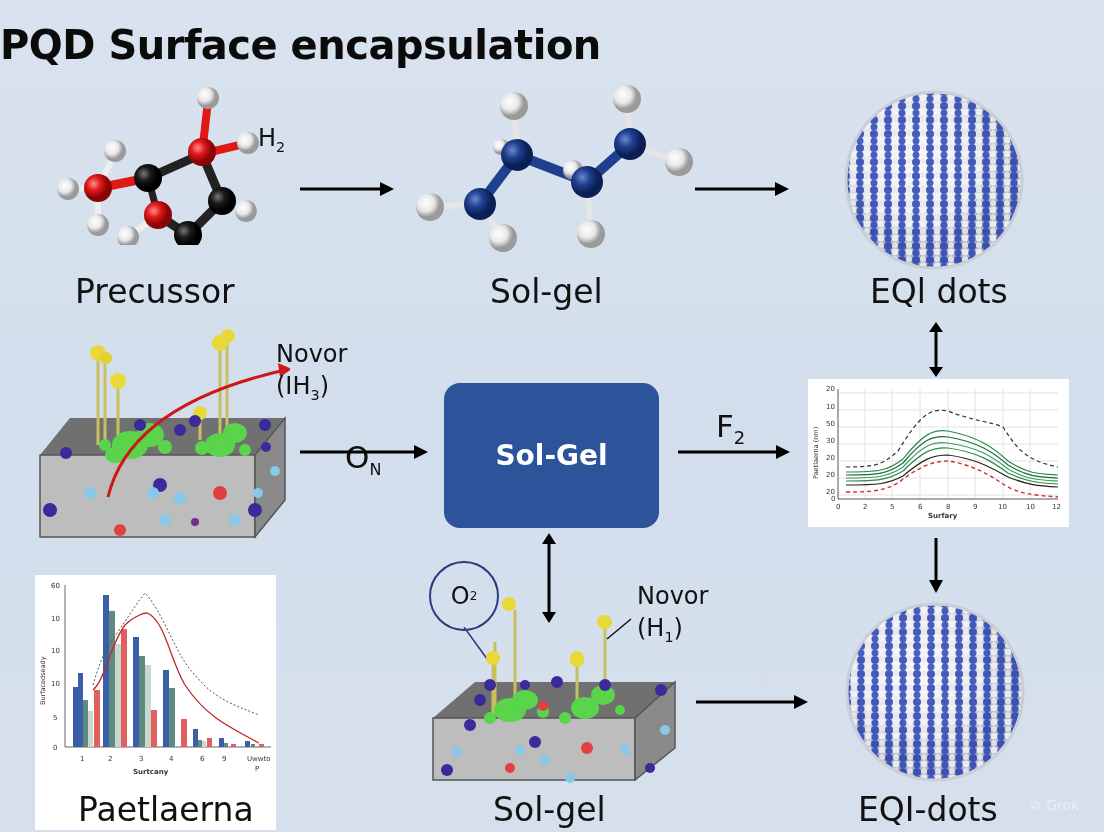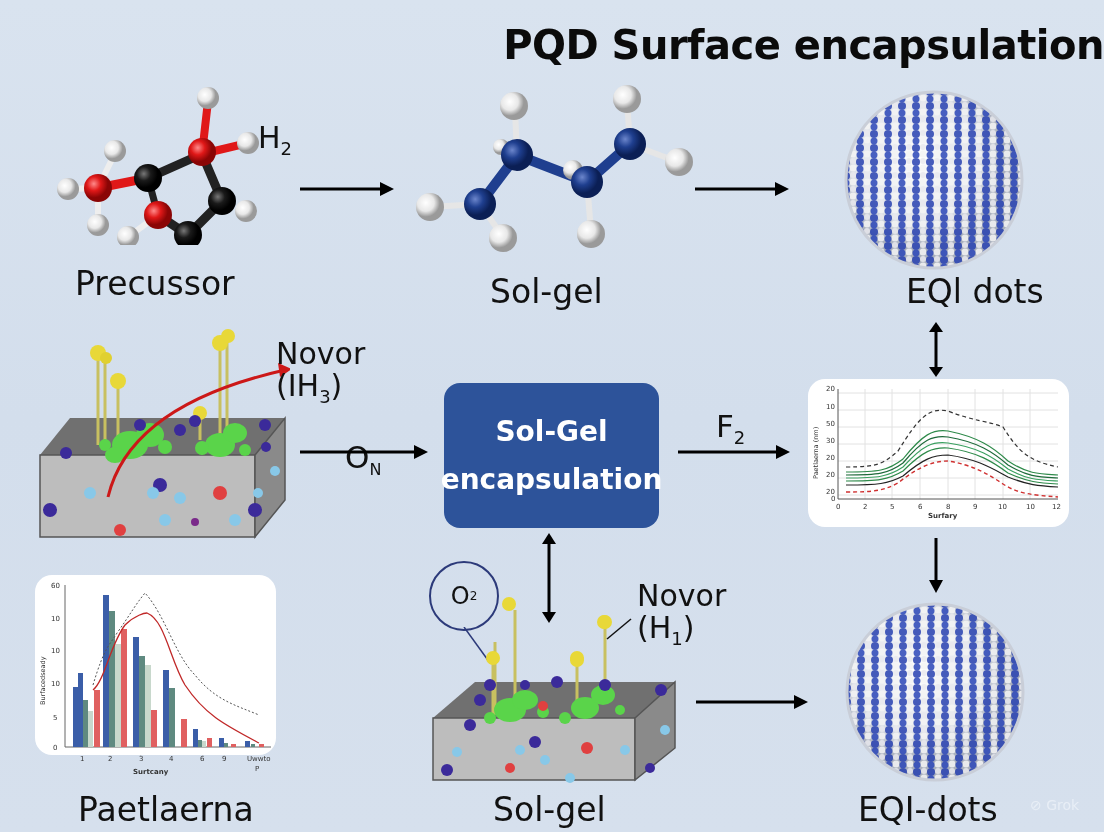--- a/index.html
+++ b/index.html
@@ -3,34 +3,34 @@
 <meta charset="utf-8">
 <style>
   html, body { margin:0; padding:0; }
   body {
     width:1104px; height:832px; overflow:hidden; position:relative;
     background: linear-gradient(180deg, #d9e3ef 0%, #d3deec 50%, #d6e0ed 100%);
     font-family: "DejaVu Sans", sans-serif; color:#111;
   }
   .abs { position:absolute; }
   .title {
-    left:0; width:1104px; top:22px; text-align:right;
+    left:0; width:1104px; top:22px; text-align:left;
     font-family:"DejaVu Sans", sans-serif; font-weight:bold; font-size:40px;
     letter-spacing:-0.5px; color:#0b0b0b;
   }
   .label { font-size:33px; color:#111; white-space:nowrap; }
-  .small-label { font-size:30px; color:#111; white-space:nowrap; line-height:32px; }
+  .small-label { font-size:24px; color:#111; white-space:nowrap; line-height:32px; }
   .small-label sub, .label sub { font-size:0.6em; }
   .center-box {
     left:444px; top:383px; width:215px; height:145px; border-radius:16px;
     background:#2d539a; color:#fff; display:flex; flex-direction:column;
     align-items:center; justify-content:center; font-weight:bold; font-size:28px;
     line-height:48px; text-align:center;
   }
-  .panel { background:#fff;border-radius:17px; }
+  .panel { background:#fff; }
   svg { display:block; }
   .watermark { color:#e8eef6; font-size:14px; }
 </style>
 </head>
 <body>
 
 <div class="abs title">PQD Surface encapsulation</div>
 
 <div class="abs" style="left:50px;top:85px;width:230px;height:160px;">
   <svg width="230" height="160" viewBox="0 0 230 160">
@@ -80,21 +80,21 @@
     <circle cx="150" cy="168" r="0" fill="url(#gWht)"></circle>
     <circle cx="48" cy="103" r="14" fill="url(#gRed)"></circle>
     <circle cx="98" cy="93" r="14" fill="url(#gBlk)"></circle>
     <circle cx="152" cy="67" r="14" fill="url(#gRed)"></circle>
     <circle cx="108" cy="130" r="14" fill="url(#gRed)"></circle>
     <circle cx="172" cy="116" r="14" fill="url(#gBlk)"></circle>
     <circle cx="138" cy="150" r="14" fill="url(#gBlk)"></circle>
   </svg>
 </div>
 <div class="abs small-label" style="left:258px;top:122px;"><span>H</span><sub>2</sub></div>
-<div class="abs label" style="left:75px;top:264px;">Precussor</div>
+<div class="abs label" style="left:75px;top:272px;">Precussor</div>
 
 <div class="abs" style="left:300px;top:180px;">
   <svg width="95" height="18">
       <line x1="0" y1="9" x2="82" y2="9" stroke="#000" stroke-width="3"></line>
       <polygon points="80,2 94,9 80,16" fill="#000"></polygon>
     </svg>
 </div>
 
 <div class="abs" style="left:405px;top:82px;width:300px;height:170px;">
   <svg width="300" height="170" viewBox="0 0 300 170">
@@ -147,21 +147,21 @@
         <circle cx="11" cy="10" r="3.5" fill="#f4f4f4"></circle>
         <circle cx="11" cy="3" r="3" fill="#e9e9ee"></circle>
         <circle cx="4" cy="11" r="3.5" fill="#2b46b8"></circle>
       </pattern>
     </defs>
     <circle cx="92" cy="92" r="88" fill="url(#gSph)"></circle>
     <circle cx="92" cy="92" r="88" fill="url(#pDots)" opacity="0.85"></circle>
     <circle cx="92" cy="92" r="88" fill="none" stroke="#c9ced8" stroke-width="3"></circle>
   </svg>
 </div>
-<div class="abs label" style="left:870px;top:272px;margin-left:36px;">EQl dots</div>
+<div class="abs label" style="left:870px;top:272px;">EQl dots</div>
 
 <div class="abs" style="left:926px;top:322px;">
   <svg width="20" height="55">
       <line x1="10" y1="8" x2="10" y2="47" stroke="#000" stroke-width="3"></line>
       <polygon points="3,10 10,0 17,10" fill="#000"></polygon>
       <polygon points="3,45 10,55 17,45" fill="#000"></polygon>
     </svg>
 </div>
 
 <div class="abs" style="left:30px;top:325px;">
@@ -231,21 +231,20 @@
 <div class="abs label" style="left:345px;top:412px;font-size:31px;margin-top:27px;"><span>O</span><sub style="font-size:16px;">N</sub></div>
 <div class="abs" style="left:300px;top:443px;">
   <svg width="130" height="18">
       <line x1="0" y1="9" x2="116" y2="9" stroke="#000" stroke-width="3"></line>
       <polygon points="114,2 128,9 114,16" fill="#000"></polygon>
     </svg>
 </div>
 
 <div class="abs center-box">
   <div>Sol-Gel</div>
-  <div>encapsulation</div>
 </div>
 
 <div class="abs label" style="left:716px;top:408px;font-size:31px;"><span>F</span><sub style="font-size:18px;">2</sub></div>
 <div class="abs" style="left:678px;top:443px;">
   <svg width="115" height="18">
       <line x1="0" y1="9" x2="100" y2="9" stroke="#000" stroke-width="3"></line>
       <polygon points="98,2 112,9 98,16" fill="#000"></polygon>
     </svg>
 </div>
 
@@ -300,21 +299,21 @@
   </svg>
 </div>
 
 <div class="abs" style="left:926px;top:538px;">
   <svg width="20" height="55">
       <line x1="10" y1="0" x2="10" y2="44" stroke="#000" stroke-width="3"></line>
       <polygon points="3,42 10,55 17,42" fill="#000"></polygon>
     </svg>
 </div>
 
-<div class="abs panel" style="left:35px;top:575px;width:241px;height:180px;">
+<div class="abs panel" style="left:35px;top:575px;width:241px;height:255px;">
   <svg width="241" height="203" viewBox="0 0 241 203">
     <line x1="30" y1="10" x2="30" y2="172" stroke="#666"></line>
       <line x1="30" y1="172" x2="236" y2="172" stroke="#666"></line>
     <g font-size="7" fill="#333" font-family="DejaVu Sans, sans-serif">
       <text x="16" y="13">60</text>
         <text x="16" y="46">10</text>
         <text x="16" y="78">10</text>
         <text x="16" y="111">10</text>
         <text x="18" y="145">5</text>
         <text x="18" y="175">0</text>

